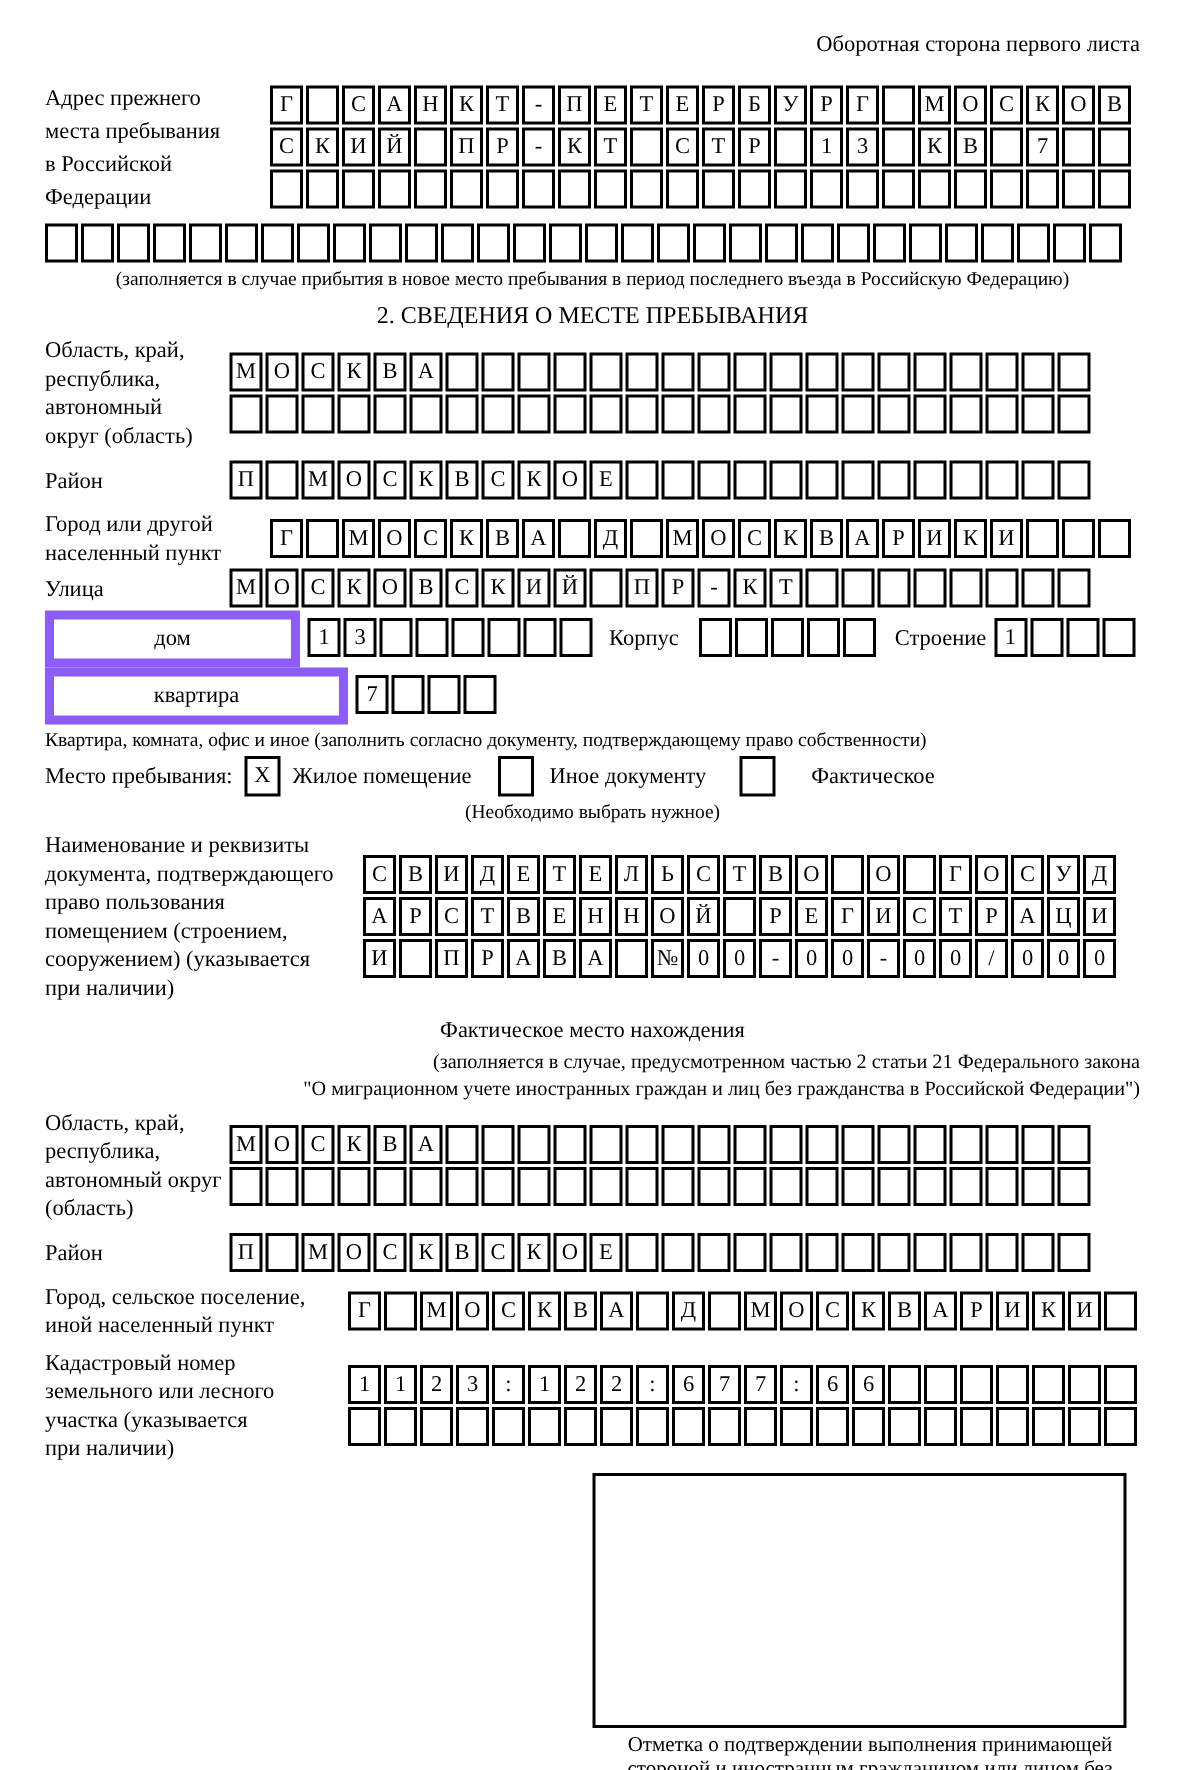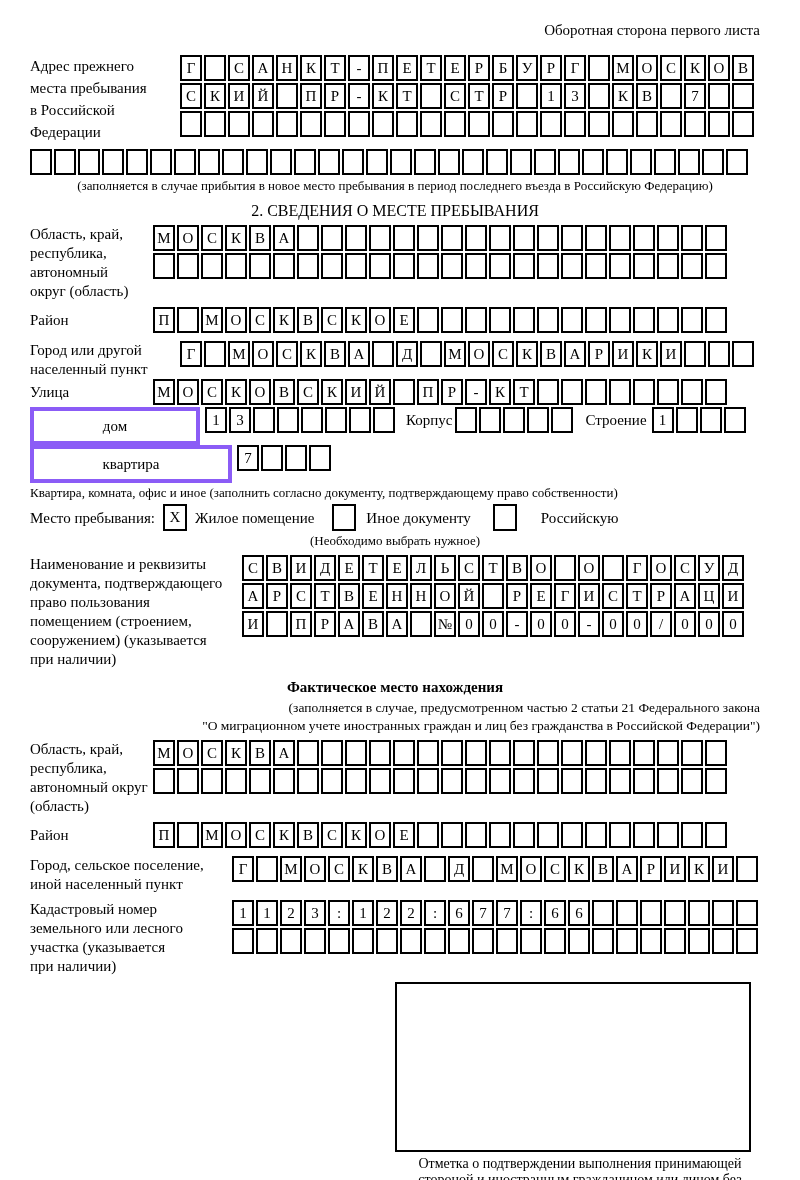--- a/index.html
+++ b/index.html
@@ -1,33 +1,33 @@
 <!DOCTYPE html>
 <html><head>
 <meta charset="utf-8">
 <style>
   *{box-sizing:border-box}
   html,body{margin:0;padding:0}
   body{width:800px;height:1180px;background:#fff;color:#000;
        font-family:"Liberation Serif","DejaVu Serif",serif;overflow:hidden}
   .page{width:800px;padding:0 40px 0 30px}
   .hdr-note{margin-top:22px;text-align:right;font-size:15px}
-  .frow{display:flex;align-items:flex-start}
+  .frow{display:flex;align-items:center}
   .lbl{font-size:15px;line-height:19px;white-space:pre-line;flex-shrink:0}
   .single{line-height:26px}
   .w150{width:150px}.w123{width:123px}.w202{width:202px}.w212{width:212px}
   .boxrow{display:flex;margin-bottom:2px}
   .cell{width:22px;height:26px;border:2px solid #000;margin-right:2px;flex-shrink:0;
         display:flex;align-items:center;justify-content:center;font-size:15px}
   .caption{font-size:13px}
   .center{text-align:center}
   .sec-title{font-weight:normal;font-size:16px;text-align:center;margin:8px 0 5px}
-  .sub-title{font-weight:bold;font-size:15px;text-align:center;margin:10px 0 4px}
+  .sub-title{font-weight:normal;font-size:15px;text-align:center;margin:10px 0 4px}
   .note-line{font-size:13.5px;text-align:right;margin-bottom:2px}
-  .label-box{height:38px;border:4px solid #8b5cf6;flex-shrink:0;
+  .label-box{height:38px;border:6px solid #8b5cf6;flex-shrink:0;
              display:flex;align-items:center;justify-content:center;font-size:15px}
   .inline-lbl{font-size:15px;line-height:26px;flex-shrink:0}
   .checkbox{width:24px;height:27px;border:2px solid #000;flex-shrink:0;
             display:flex;align-items:center;justify-content:center;font-size:15px}
   .stay-row{display:flex;align-items:center;margin-top:3px}
   .stamp-box{width:356px;height:170px;border:2px solid #000;margin-left:365px;margin-top:6px}
   .stamp-cap{width:440px;margin-left:330px;margin-top:4px;font-size:14px;
              text-align:center;white-space:pre-line;line-height:16px}
   .mt2{margin-top:6px}.mt6{margin-top:6px}.mt16{margin-top:16px}
   .cap-left{margin:2px 0 3px}
@@ -319,21 +319,21 @@
     <div class="boxrow">
         <div class="cell">1</div>
         <div class="cell">3</div>
         <div class="cell"></div>
         <div class="cell"></div>
         <div class="cell"></div>
         <div class="cell"></div>
         <div class="cell"></div>
         <div class="cell"></div>
       </div>
-    <div class="inline-lbl" style="margin:0 3px 0 9px">Корпус</div>
+    <div class="inline-lbl" style="margin:0 14px 0 9px">Корпус</div>
     <div class="boxrow">
         <div class="cell"></div>
         <div class="cell"></div>
         <div class="cell"></div>
         <div class="cell"></div>
         <div class="cell"></div>
       </div>
     <div class="inline-lbl" style="margin:0 5px 0 10px">Строение</div>
     <div class="boxrow">
         <div class="cell">1</div>
@@ -354,21 +354,21 @@
   </div>
   <div class="caption cap-left">Квартира, комната, офис и иное (заполнить согласно документу, подтверждающему право собственности)</div>
 
   <div class="stay-row">
     <span class="inline-lbl" style="margin-right:8px">Место пребывания:</span>
     <div class="checkbox">X</div>
     <span class="inline-lbl" style="margin:0 18px 0 8px">Жилое помещение</span>
     <div class="checkbox"></div>
     <span class="inline-lbl" style="margin:0 22px 0 10px">Иное документу</span>
     <div class="checkbox"></div>
-    <span class="inline-lbl" style="margin-left:24px">Российскую</span>
+    <span class="inline-lbl" style="margin-left:24px">Фактическое</span>
   </div>
   <div class="caption center cap-note">(Необходимо выбрать нужное)</div>
 
   <div class="frow">
     <div class="lbl w212">Наименование и реквизиты
 документа, подтверждающего
 право пользования
 помещением (строением,
 сооружением) (указывается
 при наличии)</div>

